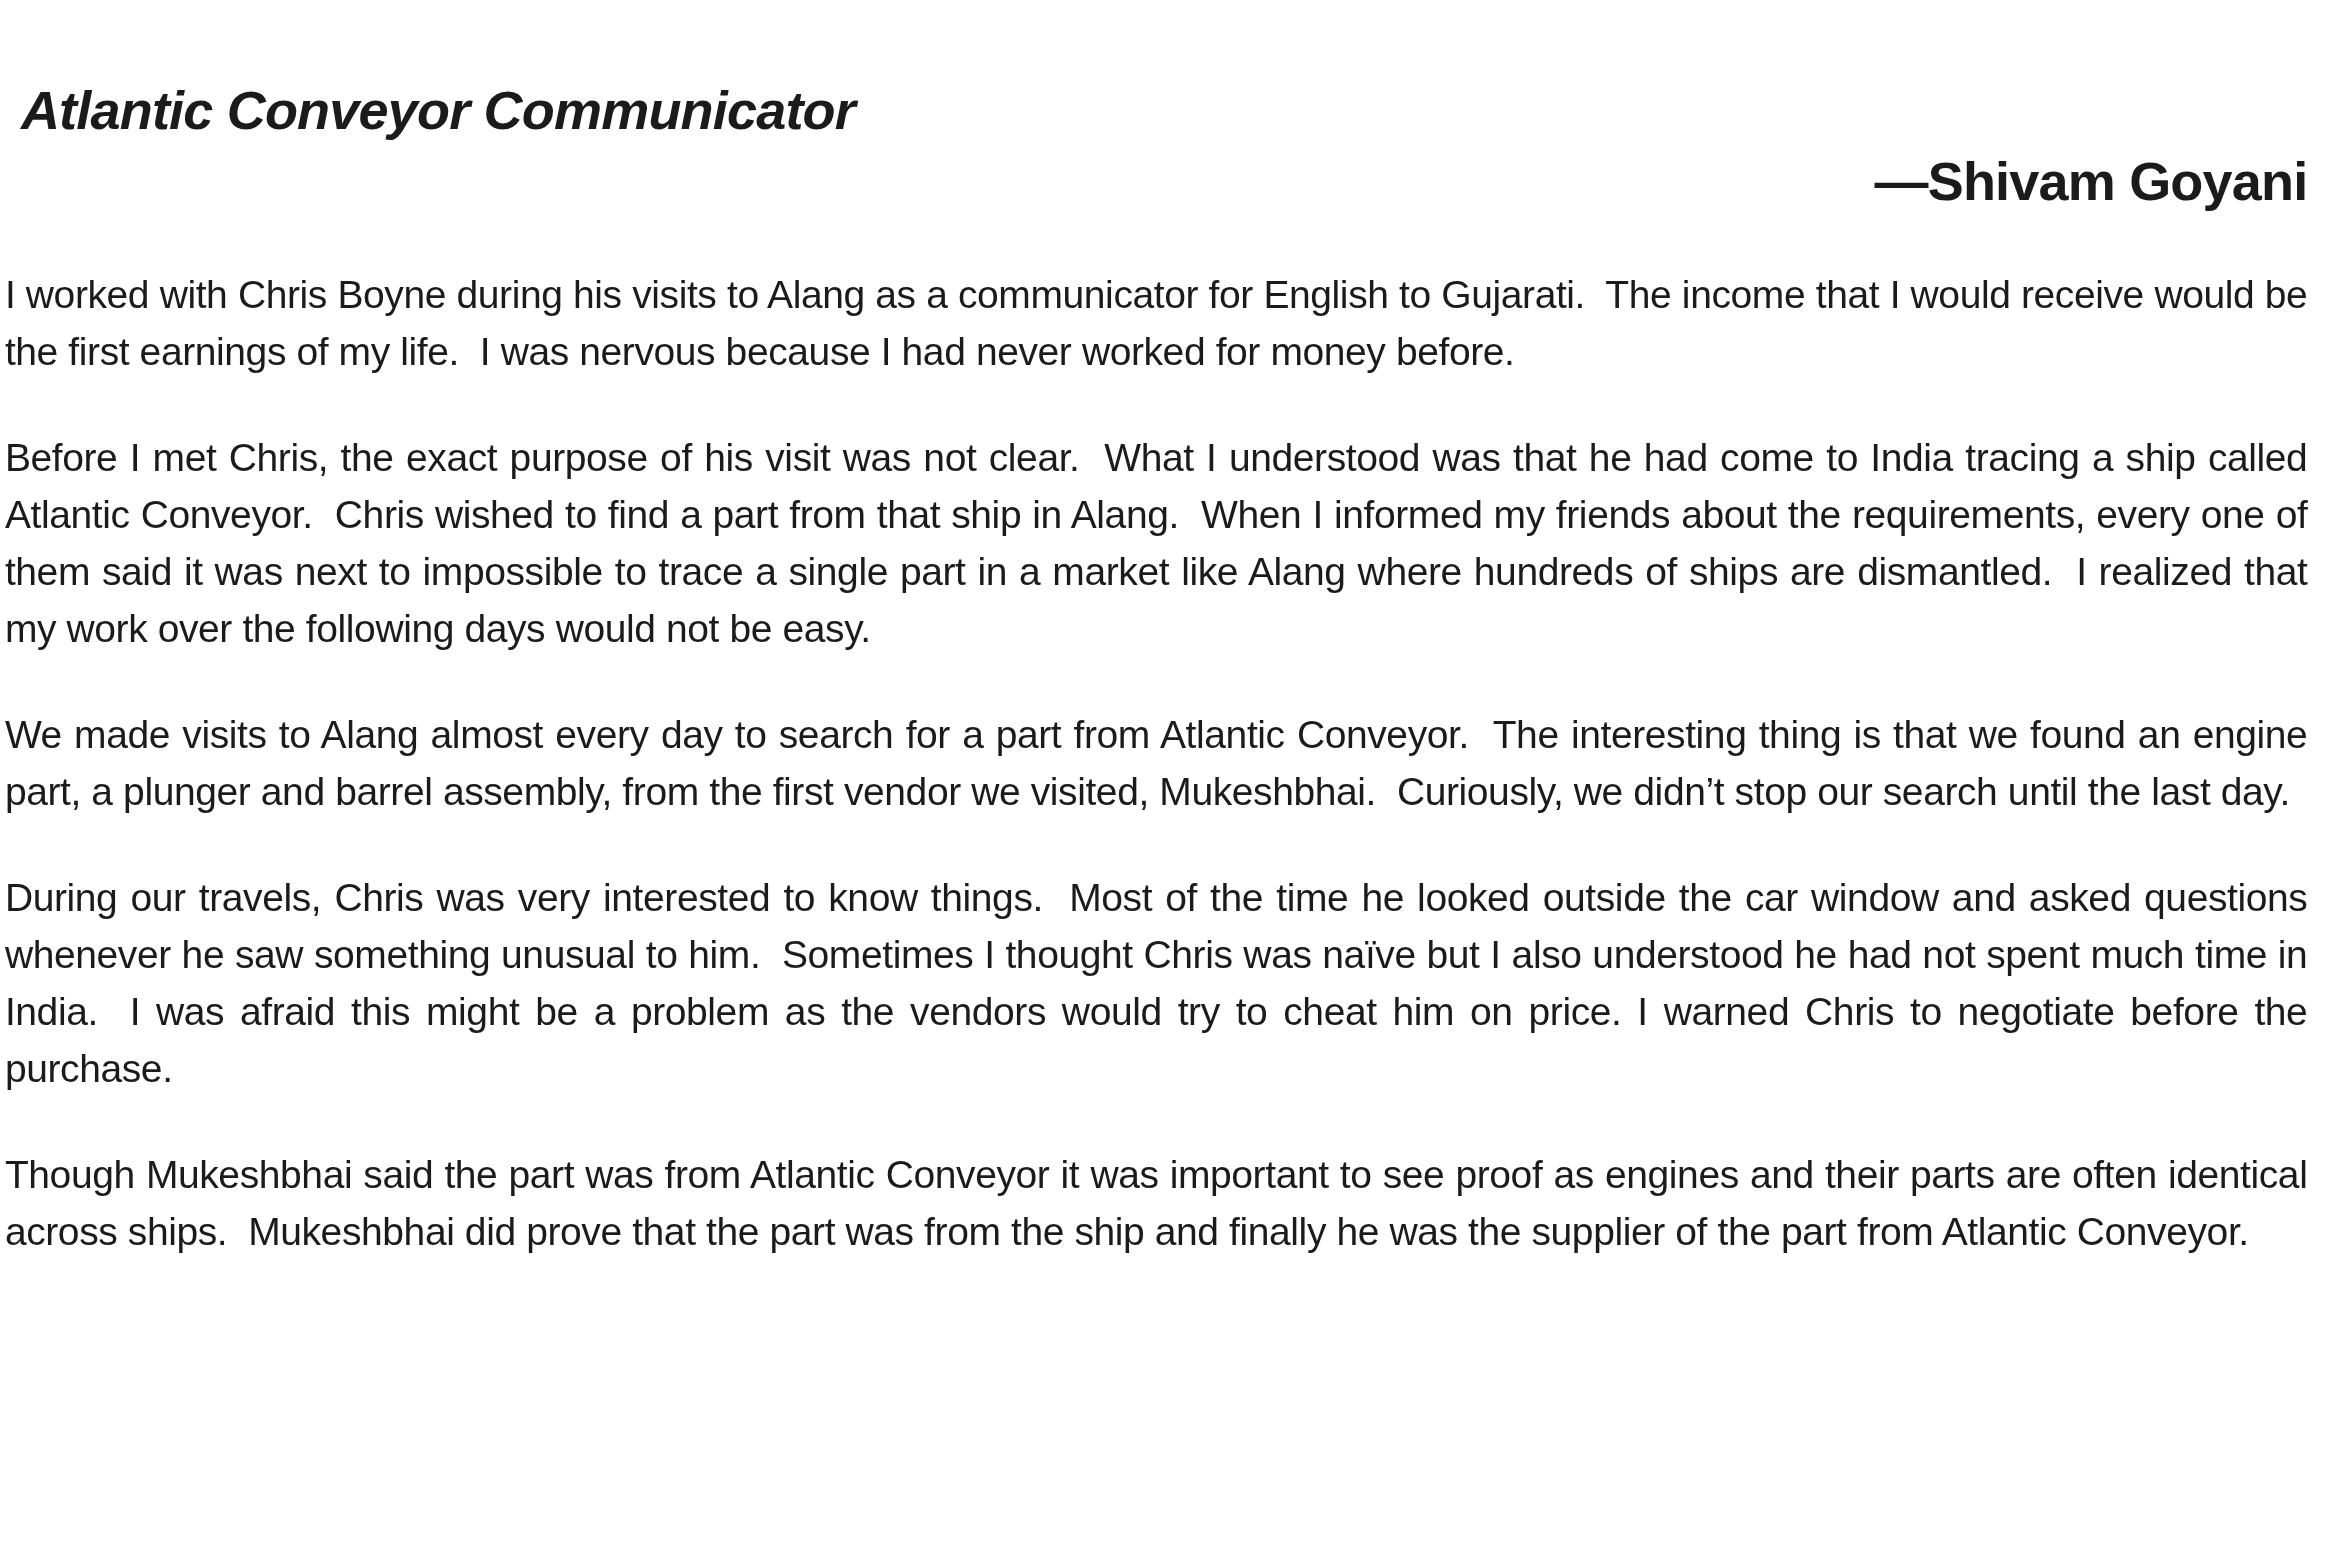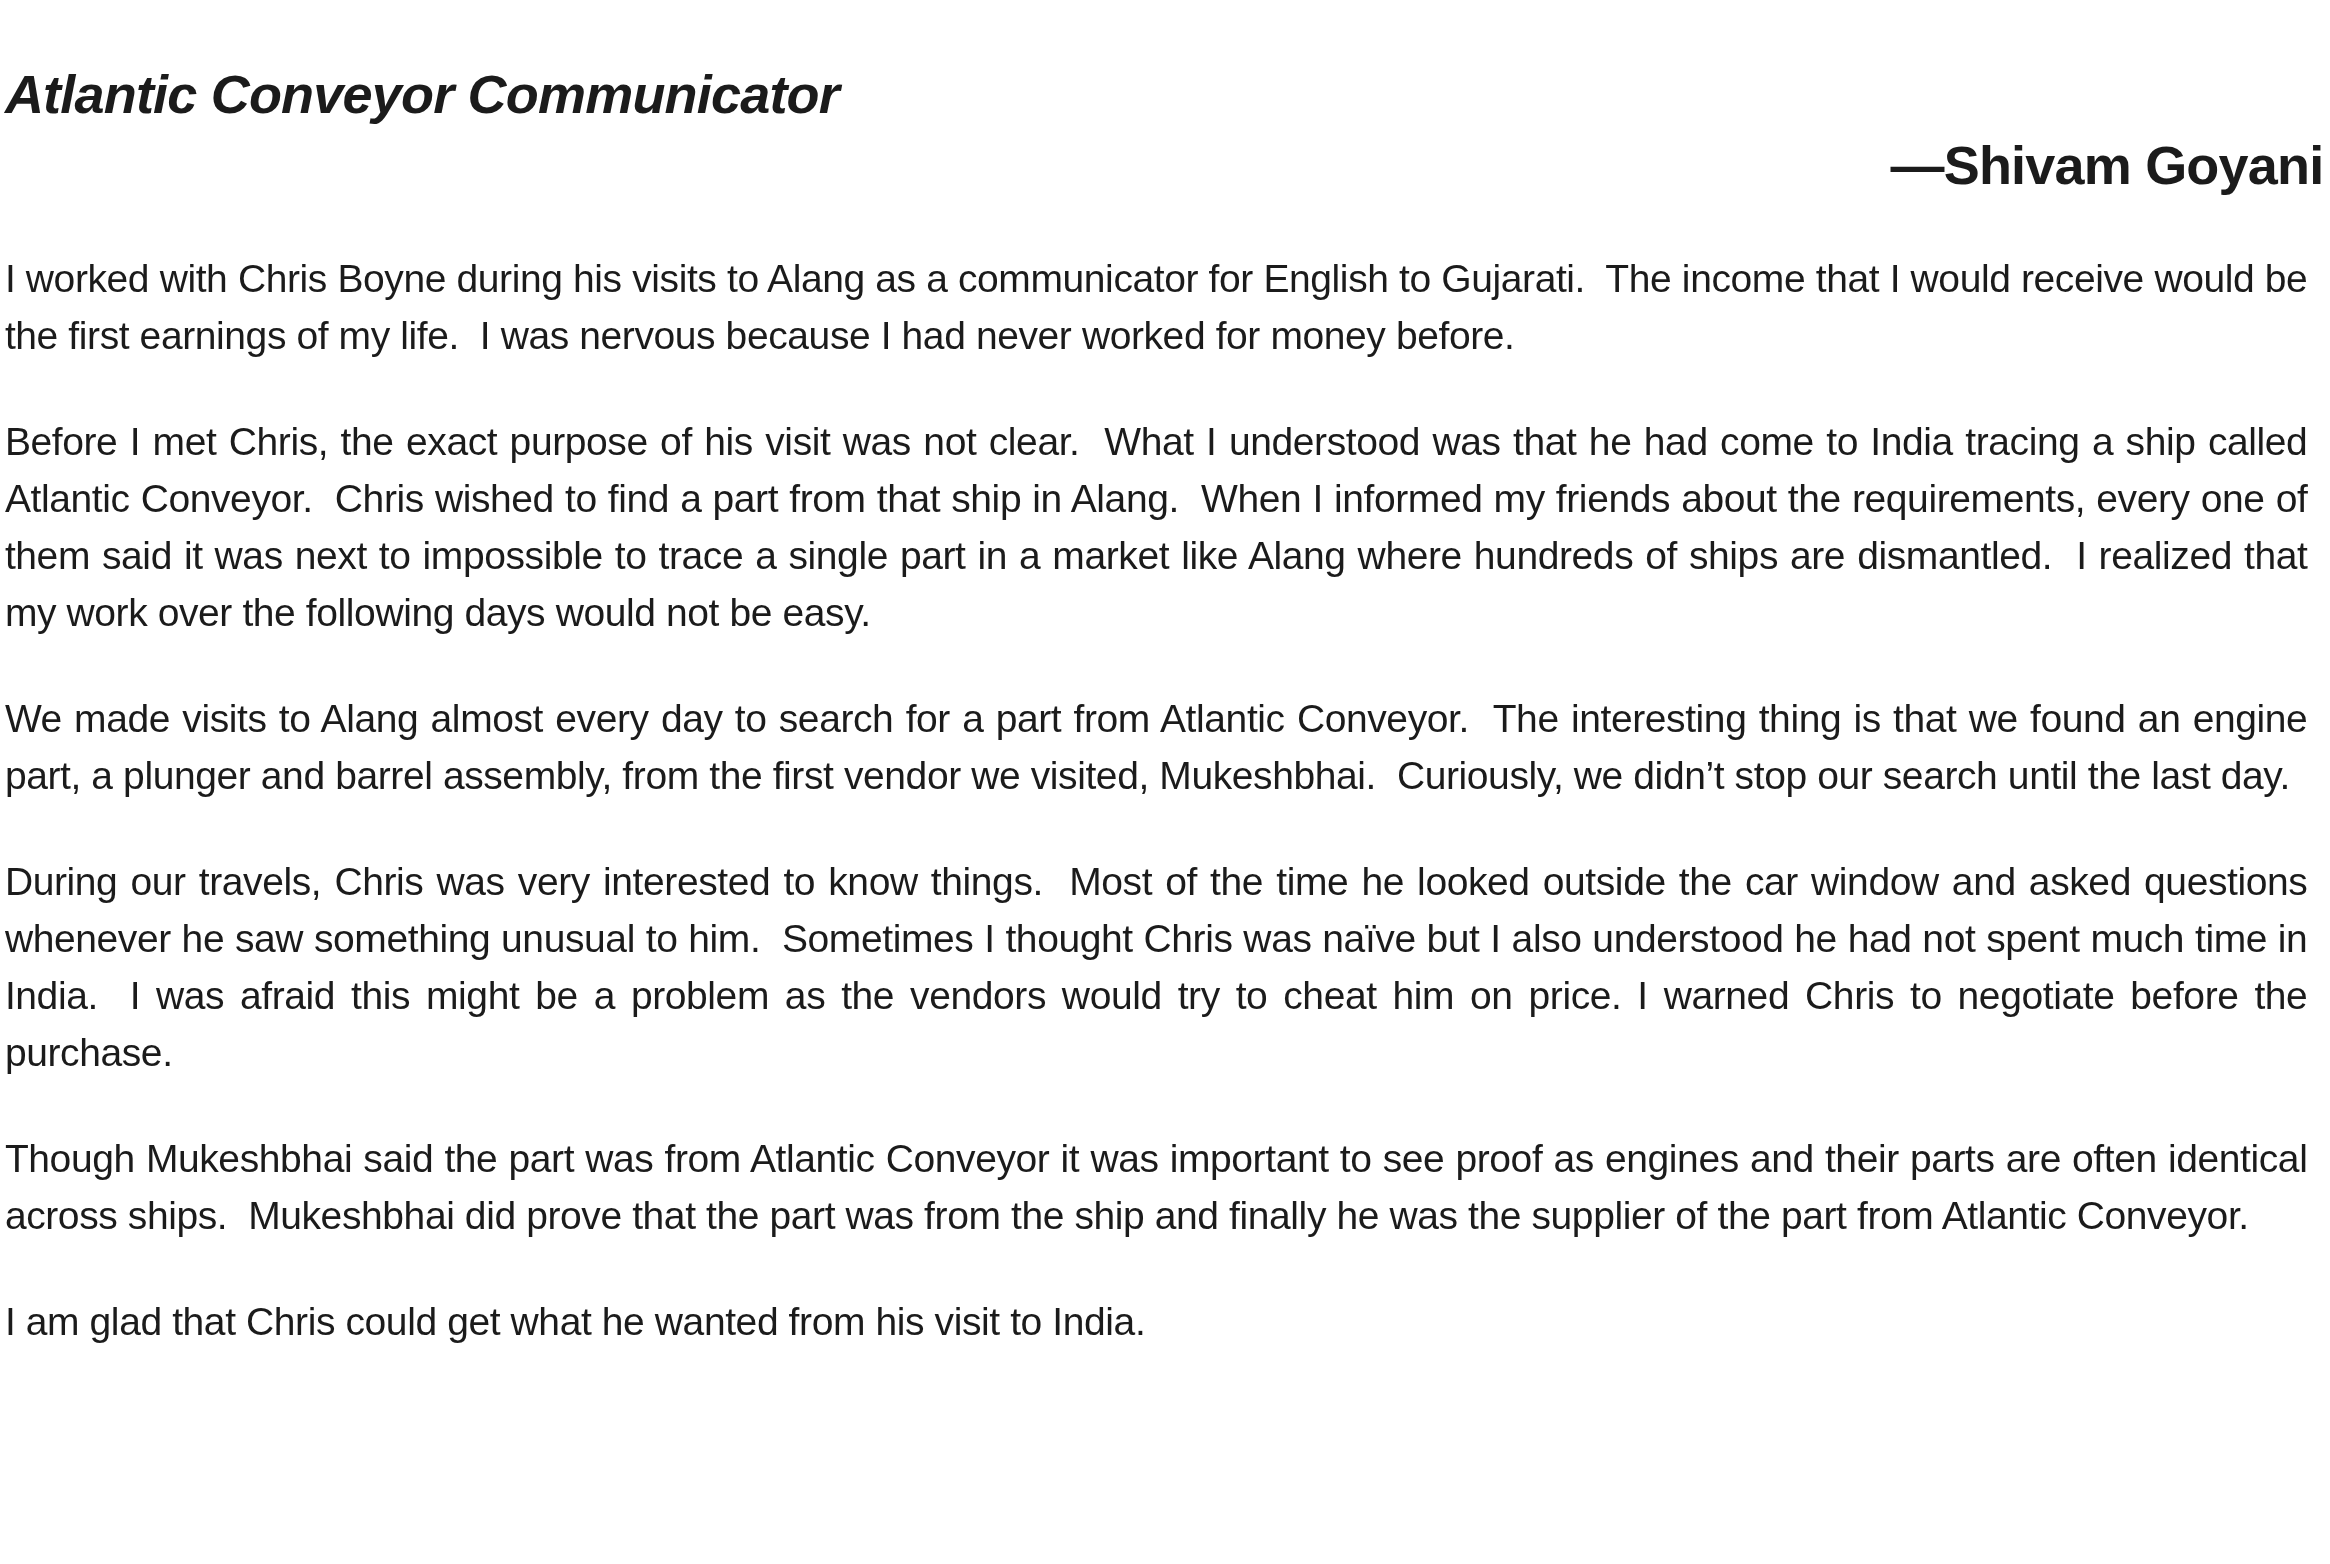--- a/index.html
+++ b/index.html
@@ -15,21 +15,21 @@
     color: #1b1b1b;
     overflow: hidden;
   }
   .page {
     box-sizing: border-box;
     width: 2330px;
     height: 1564px;
     padding: 59px 6.6px 0 4.9px;
   }
   .doc-heading {
-    margin: 0;
+    margin: 16px;
     font-size: 54px;
     line-height: 71px;
     font-weight: 700;
     letter-spacing: -0.8px;
   }
   .title-line {
     display: block;
     font-style: italic;
   }
   .byline-line {
@@ -55,17 +55,16 @@
     <span class="title-line">Atlantic Conveyor Communicator</span>
     <span class="byline-line">—Shivam Goyani</span>
   </h1>
 
   <div class="doc-body">
     <p>I worked with Chris Boyne during his visits to Alang as a communicator for English to Gujarati.&nbsp; The income that I would receive would be the first earnings of my life.&nbsp; I was nervous because I had never worked for money before.</p>
     <p>Before I met Chris, the exact purpose of his visit was not clear.&nbsp; What I understood was that he had come to India tracing a ship called Atlantic Conveyor.&nbsp; Chris wished to find a part from that ship in Alang.&nbsp; When I informed my friends about the requirements, every one of them said it was next to impossible to trace a single part in a market like Alang where hundreds of ships are dismantled.&nbsp; I realized that my work over the following days would not be easy.</p>
     <p>We made visits to Alang almost every day to search for a part from Atlantic Conveyor.&nbsp; The interesting thing is that we found an engine part, a plunger and barrel assembly, from the first vendor we visited, Mukeshbhai.&nbsp; Curiously, we didn’t stop our search until the last day.</p>
     <p>During our travels, Chris was very interested to know things.&nbsp; Most of the time he looked outside the car window and asked questions whenever he saw something unusual to him.&nbsp; Sometimes I thought Chris was naïve but I also understood he had not spent much time in India.&nbsp; I was afraid this might be a problem as the vendors would try to cheat him on price. I warned Chris to negotiate before the purchase.</p>
     <p>Though Mukeshbhai said the part was from Atlantic Conveyor it was important to see proof as engines and their parts are often identical across ships.&nbsp; Mukeshbhai did prove that the part was from the ship and finally he was the supplier of the part from Atlantic Conveyor.</p>
-    <p>I am glad that Chris could get what he wanted from his visit to India.</p>
   </div>
 
 </div>
 
 
 </body></html>

